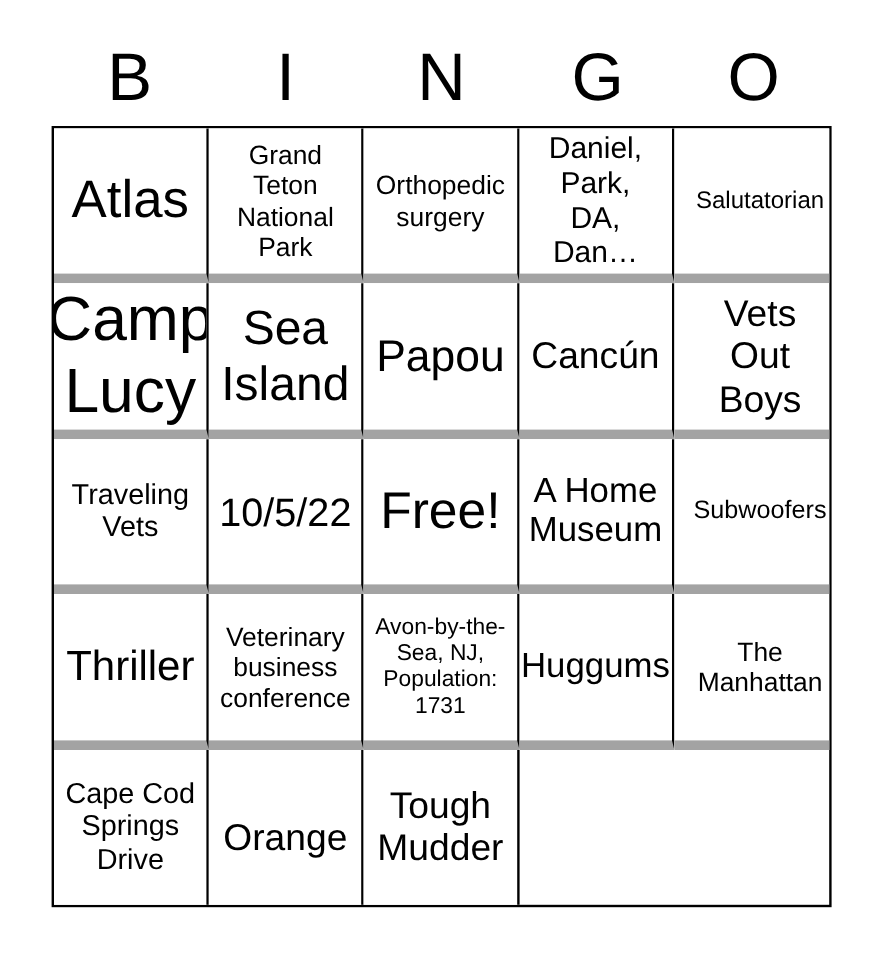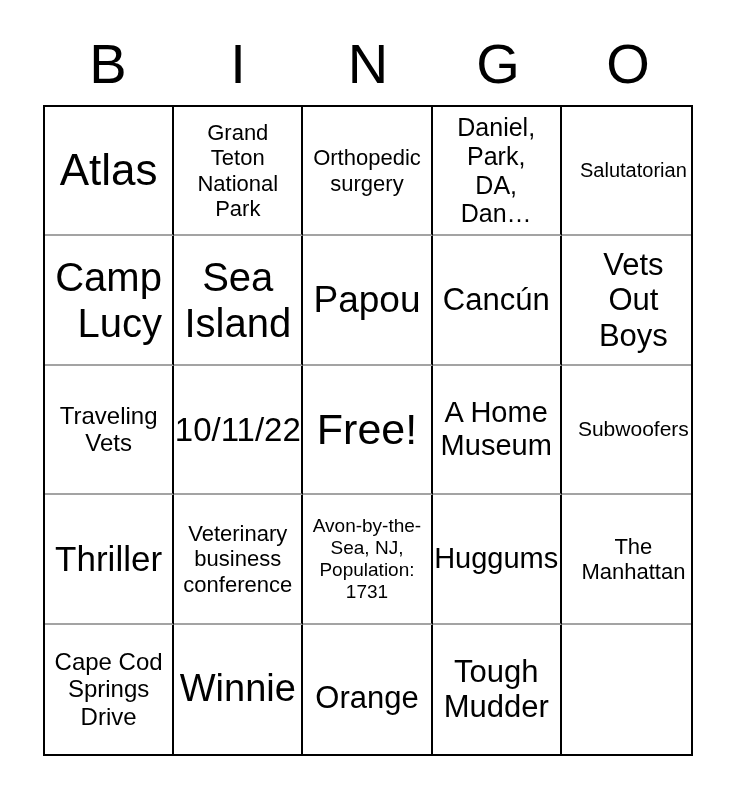--- a/index.html
+++ b/index.html
@@ -37,21 +37,21 @@
     width: 650px;
     height: 651px;
     display: grid;
     grid-template-columns: repeat(5, 1fr);
     grid-template-rows: repeat(5, 1fr);
     border: 2px solid #000000;
     background: #ffffff;
   }
   .cell {
     border-right: 2px solid #000000;
-    border-bottom: 2px solid #a3a3a3;
+    border-bottom: 8px solid #a3a3a3;
     display: flex;
     align-items: center;
     justify-content: center;
     text-align: center;
     padding: 2px;
     overflow: hidden;
     cursor: pointer;
     background: #ffffff;
   }
   .cell:nth-child(5n) { border-right: none; padding-left: 16px; }
@@ -91,21 +91,21 @@
       <div class="cell">
         <span class="cell-text" style="font-size: 25px;">Daniel,
 Park,
 DA,
 Dan…</span>
       </div>
       <div class="cell">
         <span class="cell-text" style="font-size: 20px;">Salutatorian</span>
       </div>
       <div class="cell">
-        <span class="cell-text" style="font-size: 40px; text-align: right;">Camp
+        <span class="cell-text" style="font-size: 52px;">Camp
 Lucy</span>
       </div>
       <div class="cell">
         <span class="cell-text" style="font-size: 40px;">Sea
 Island</span>
       </div>
       <div class="cell">
         <span class="cell-text" style="font-size: 37px;">Papou</span>
       </div>
       <div class="cell">
@@ -114,21 +114,21 @@
       <div class="cell">
         <span class="cell-text" style="font-size: 31px;">Vets
 Out
 Boys</span>
       </div>
       <div class="cell">
         <span class="cell-text" style="font-size: 24px;">Traveling
 Vets</span>
       </div>
       <div class="cell">
-        <span class="cell-text" style="font-size: 33px;">10/11/22</span>
+        <span class="cell-text" style="font-size: 33px;">10/5/22</span>
       </div>
       <div class="cell">
         <span class="cell-text" style="font-size: 43px;">Free!</span>
       </div>
       <div class="cell">
         <span class="cell-text" style="font-size: 29px;">A Home
 Museum</span>
       </div>
       <div class="cell">
         <span class="cell-text" style="font-size: 21px;">Subwoofers</span>
@@ -153,23 +153,20 @@
       <div class="cell">
         <span class="cell-text" style="font-size: 22px;">The
 Manhattan</span>
       </div>
       <div class="cell">
         <span class="cell-text" style="font-size: 24px;">Cape Cod
 Springs
 Drive</span>
       </div>
       <div class="cell">
-        <span class="cell-text" style="font-size: 38px;">Winnie</span>
-      </div>
-      <div class="cell">
         <span class="cell-text" style="font-size: 31px; margin-top: 17px;">Orange</span>
       </div>
       <div class="cell">
         <span class="cell-text" style="font-size: 31px;">Tough
 Mudder</span>
       </div>
     </div>
 </div>
 
 </body></html>

